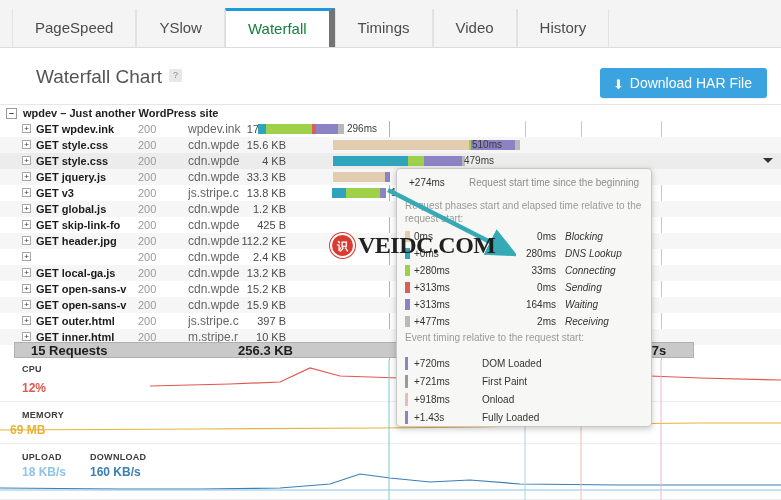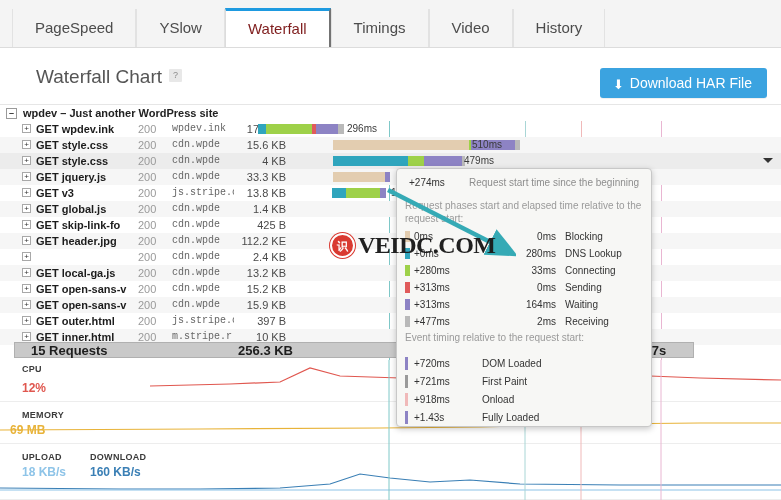--- a/index.html
+++ b/index.html
@@ -20,22 +20,22 @@
   .tabs{position:absolute;left:12px;top:8px;display:flex;align-items:flex-end;height:39px;}
   .tab{
     position:relative;height:38px;line-height:38px;padding:0 22px;
     font-size:15px;color:#4c4c4c;background:#f4f4f4;
     border-left:1px solid #e2e2e2;border-right:1px solid #e2e2e2;
     box-sizing:border-box;white-space:nowrap;cursor:pointer;
     text-align:center;
   }
   .tab:first-child{border-left:1px solid #e2e2e2;}
   .tab.active{
-    background:#ffffff;color:#7f1d1d;border-top:3px solid #1e9ae0;
-    border-left:1px solid #dcdcdc;border-right:2px solid #737373;
+    background:#ffffff;color:#15803d;border-top:3px solid #1e9ae0;
+    border-left:1px solid #dcdcdc;border-right:6px solid #737373;
     height:39px;line-height:36px;
   }
 
   
   .page-title{
     position:absolute;left:12px;top:66px;
     font-size:19px;color:#555;font-weight:400;white-space:nowrap;margin-left:24px;
   }
   .help-badge{
     display:inline-block;vertical-align:middle;margin-left:7px;
@@ -77,21 +77,21 @@
     margin-right:6px;vertical-align:1px;cursor:pointer;font-weight:bold;
   }
 
   .c-exp{position:absolute;left:22px;top:3px;width:9px;height:9px;
     border:1px solid #a8a8a8;background:#fff;color:#333;font-size:8px;
     line-height:8px;text-align:center;cursor:pointer;box-sizing:border-box;}
   .c-name{position:absolute;left:36px;top:0;width:100px;font-weight:bold;
     font-size:11px;color:#1c1c1c;overflow:hidden;text-overflow:clip;}
   .c-status{position:absolute;left:138px;top:0;width:26px;text-align:left;
     color:#9a9a9a;font-size:11px;}
-  .c-domain{position:absolute;left:172px;top:0;width:62px;color:#666;font-size:10px;overflow:hidden;font-family:Liberation Mono, monospace;}
+  .c-domain{position:absolute;left:188px;top:0;width:62px;color:#666;font-size:12px;overflow:hidden;}
   .c-size{position:absolute;left:232px;top:0;width:54px;text-align:right;color:#4a4a4a;font-size:11px;}
   .bar{position:absolute;top:3px;height:10px;}
   .blabel{position:absolute;top:0;font-size:10px;color:#3a3a3a;white-space:nowrap;}
 
   .caret{
     position:absolute;right:8px;top:5px;width:0;height:0;
     border-left:5px solid transparent;border-right:5px solid transparent;
     border-top:5px solid #333;cursor:pointer;
   }
 
@@ -118,21 +118,21 @@
     font-size:10px;color:#3d3d3d;box-sizing:border-box;overflow:hidden;
   }
   .tip-row1{position:absolute;left:0;top:8px;width:256px;height:14px;}
   .tip-t{position:absolute;font-size:10px;color:#333;white-space:nowrap;}
   .tip-desc{position:absolute;left:8px;font-size:10px;color:#9a9a9a;
     line-height:13px;width:240px;white-space:normal;}
   .tp{position:absolute;height:15px;line-height:15px;width:256px;}
   .tp .sw{position:absolute;left:8px;top:2px;width:5px;height:11px;}
   .tp .st{position:absolute;left:17px;top:0;font-size:10px;color:#333;}
   .tp .du{position:absolute;left:95px;top:0;width:64px;text-align:right;font-size:10px;color:#333;}
-  .tp .ph{position:absolute;left:168px;top:0;font-size:10px;color:#333;}
+  .tp .ph{position:absolute;left:168px;top:0;font-size:10px;color:#333;font-style:italic;}
   .ev{position:absolute;height:17px;line-height:17px;width:256px;}
   .ev .sw{position:absolute;left:8px;top:2px;width:3px;height:13px;}
   .ev .st{position:absolute;left:17px;top:0;font-size:10px;color:#333;}
   .ev .nm{position:absolute;left:85px;top:0;font-size:10px;color:#333;}
 
   .arrow-svg{position:absolute;left:386px;top:186px;pointer-events:none;}
 
   
   .wm{position:absolute;left:330px;top:232px;height:26px;pointer-events:none;
       display:flex;align-items:center;opacity:.97;}
@@ -234,21 +234,21 @@
           <div class="bar" style="left: 332px; width: 14px; background: rgb(47, 165, 189);"></div>
           <div class="bar" style="left: 346px; width: 34px; background: rgb(158, 209, 73);"></div>
           <div class="bar" style="left: 380px; width: 6px; background: rgb(141, 131, 196);"></div>
           <div class="blabel" style="left: 391px;">1</div>
         </div>
         <div class="row alt">
           <div class="c-exp">+</div>
           <div class="c-name">GET global.js</div>
           <div class="c-status">200</div>
           <div class="c-domain">cdn.wpde</div>
-          <div class="c-size">1.4 KB</div>
+          <div class="c-size">1.2 KB</div>
         </div>
         <div class="row">
           <div class="c-exp">+</div>
           <div class="c-name">GET skip-link-fo</div>
           <div class="c-status">200</div>
           <div class="c-domain">cdn.wpde</div>
           <div class="c-size">425 B</div>
         </div>
         <div class="row alt">
           <div class="c-exp">+</div>

